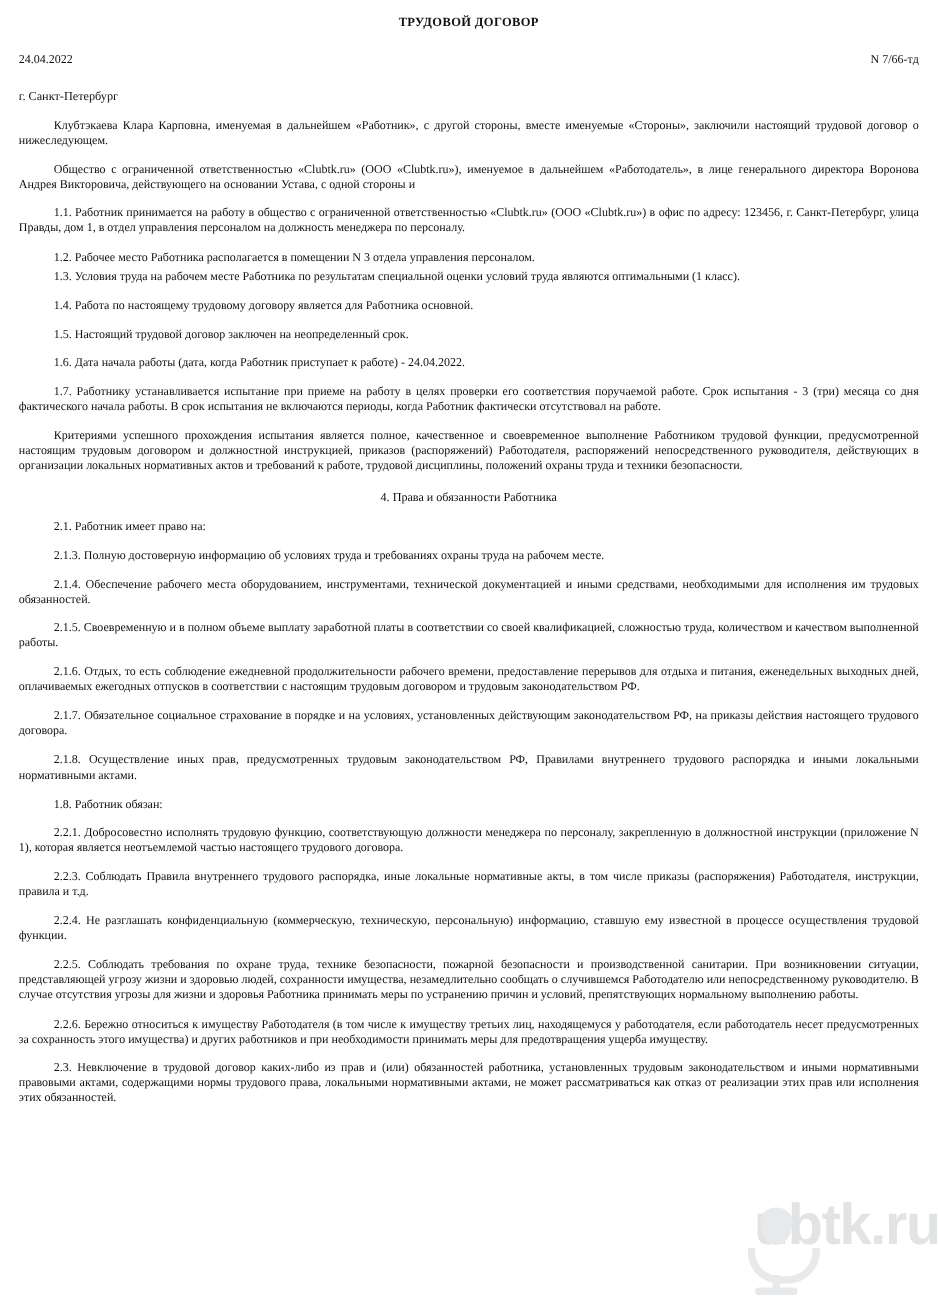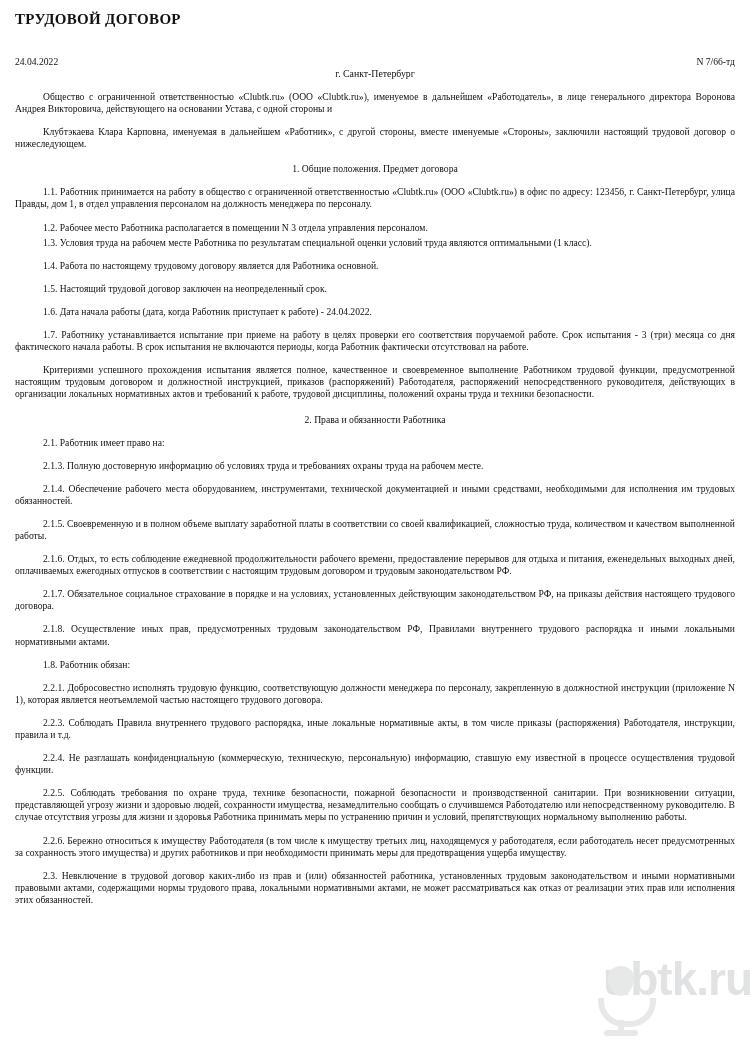--- a/index.html
+++ b/index.html
@@ -12,37 +12,39 @@
     width: 750px;
     height: 1043px;
     background: #ffffff;
     overflow: hidden;
     font-family: "Liberation Serif", "DejaVu Serif", serif;
     color: #111111;
     box-sizing: border-box;
     padding: 9px 15px 0 15px;
   }
   .doc-title {
+    text-align: center;
     font-weight: bold;
-    font-size: 15px;
+    font-size: 10px;
     letter-spacing: 0.3px;
     margin: 3px 0 0 0;
     line-height: 14px;
   }
   .meta-row {
     display: flex;
     justify-content: space-between;
     align-items: baseline;
     font-size: 9.6px;
-    margin-top: 30px;
+    margin-top: 16px;
     line-height: 12px;
   }
   .city-line {
-    text-align: center;
+    text-align: left;
     font-size: 9.8px;
+    margin-top: 18px;
     line-height: 12px;
   }
   p.para {
     font-size: 9.6px;
     line-height: 12.1px;
     text-align: justify;
     text-indent: 28px;
     margin: 11px 0 0 0;
     hyphens: none;
   }
@@ -128,35 +130,34 @@
 
   <div class="doc-title">ТРУДОВОЙ ДОГОВОР</div>
 
   <div class="meta-row">
     <span>24.04.2022</span>
     <span>N 7/66-тд</span>
   </div>
 
   <div class="city-line">г. Санкт-Петербург</div>
 
+  <p class="para">Клубтэкаева Клара Карповна, именуемая в дальнейшем «Работник», с другой стороны, вместе именуемые «Стороны», заключили настоящий трудовой договор о нижеследующем.</p>
   <p class="para">Общество с ограниченной ответственностью «Clubtk.ru» (ООО «Clubtk.ru»), именуемое в дальнейшем «Работодатель», в лице генерального директора Воронова Андрея Викторовича, действующего на основании Устава, с одной стороны и</p>
-  <p class="para">Клубтэкаева Клара Карповна, именуемая в дальнейшем «Работник», с другой стороны, вместе именуемые «Стороны», заключили настоящий трудовой договор о нижеследующем.</p>
 
-  <h2 class="section">1. Общие положения. Предмет договора</h2>
 
   <p class="para">1.1. Работник принимается на работу в общество с ограниченной ответственностью «Clubtk.ru» (ООО «Clubtk.ru») в офис по адресу: 123456, г. Санкт-Петербург, улица Правды, дом 1, в отдел управления персоналом на должность менеджера по персоналу.</p>
   <p class="para">1.2. Рабочее место Работника располагается в помещении N 3 отдела управления персоналом.</p>
   <p class="para tight">1.3. Условия труда на рабочем месте Работника по результатам специальной оценки условий труда являются оптимальными (1 класс).</p>
   <p class="para">1.4. Работа по настоящему трудовому договору является для Работника основной.</p>
   <p class="para">1.5. Настоящий трудовой договор заключен на неопределенный срок.</p>
   <p class="para">1.6. Дата начала работы (дата, когда Работник приступает к работе) - 24.04.2022.</p>
   <p class="para">1.7. Работнику устанавливается испытание при приеме на работу в целях проверки его соответствия поручаемой работе. Срок испытания - 3 (три) месяца со дня фактического начала работы. В срок испытания не включаются периоды, когда Работник фактически отсутствовал на работе.</p>
   <p class="para">Критериями успешного прохождения испытания является полное, качественное и своевременное выполнение Работником трудовой функции, предусмотренной настоящим трудовым договором и должностной инструкцией, приказов (распоряжений) Работодателя, распоряжений непосредственного руководителя, действующих в организации локальных нормативных актов и требований к работе, трудовой дисциплины, положений охраны труда и техники безопасности.</p>
 
-  <h2 class="section">2. Права и обязанности Работника</h2>
+  <h2 class="section">4. Права и обязанности Работника</h2>
 
   <p class="para">2.1. Работник имеет право на:</p>
   <p class="para">2.1.3. Полную достоверную информацию об условиях труда и требованиях охраны труда на рабочем месте.</p>
   <p class="para">2.1.4. Обеспечение рабочего места оборудованием, инструментами, технической документацией и иными средствами, необходимыми для исполнения им трудовых обязанностей.</p>
   <p class="para">2.1.5. Своевременную и в полном объеме выплату заработной платы в соответствии со своей квалификацией, сложностью труда, количеством и качеством выполненной работы.</p>
   <p class="para">2.1.6. Отдых, то есть соблюдение ежедневной продолжительности рабочего времени, предоставление перерывов для отдыха и питания, еженедельных выходных дней, оплачиваемых ежегодных отпусков в соответствии с настоящим трудовым договором и трудовым законодательством РФ.</p>
   <p class="para">2.1.7. Обязательное социальное страхование в порядке и на условиях, установленных действующим законодательством РФ, на приказы действия настоящего трудового договора.</p>
   <p class="para">2.1.8. Осуществление иных прав, предусмотренных трудовым законодательством РФ, Правилами внутреннего трудового распорядка и иными локальными нормативными актами.</p>
   <p class="para">1.8. Работник обязан:</p>
   <p class="para">2.2.1. Добросовестно исполнять трудовую функцию, соответствующую должности менеджера по персоналу, закрепленную в должностной инструкции (приложение N 1), которая является неотъемлемой частью настоящего трудового договора.</p>

